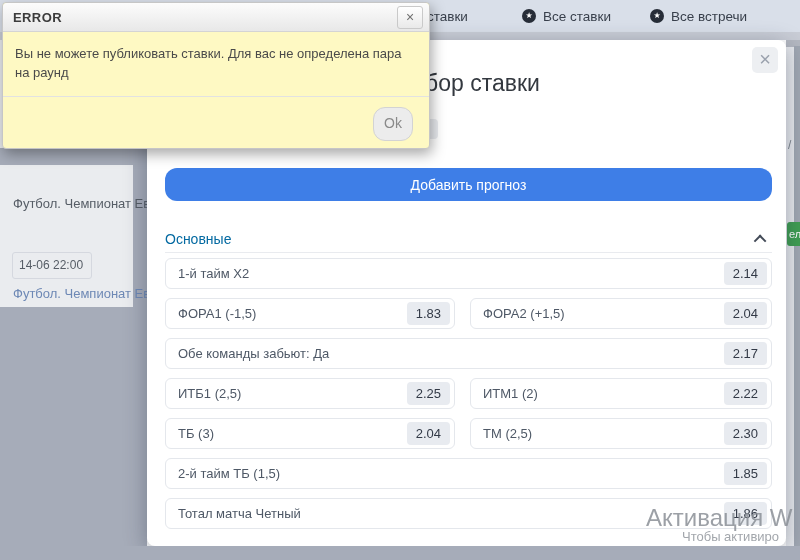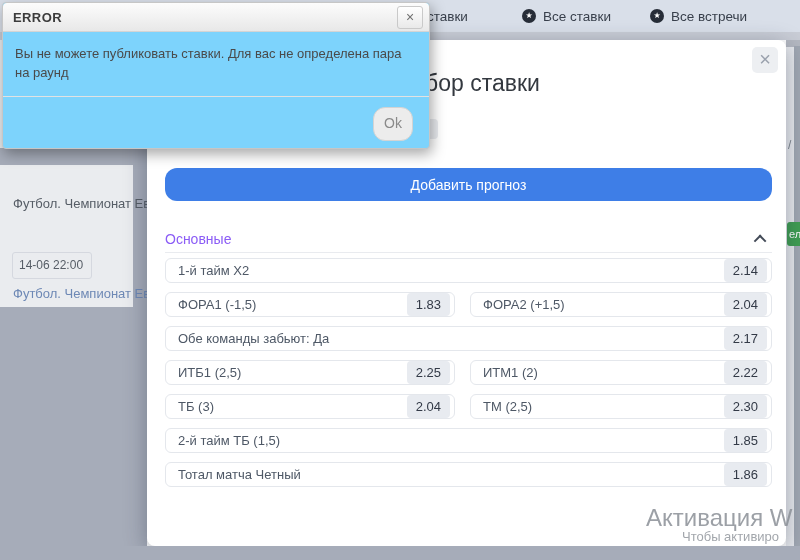--- a/index.html
+++ b/index.html
@@ -44,36 +44,36 @@
                cursor:pointer;}
   .modal-title{position:absolute;top:30px;left:0;width:100%;text-align:center;font-size:23px;
                color:#33383f;}
   .hidden-pill{position:absolute;top:79px;left:253px;width:38px;height:20px;background:#e9ebef;
                border-radius:4px;cursor:pointer;}
   .add-btn{position:absolute;top:128px;left:18px;width:607px;height:33px;background:#3e7ee7;
            border-radius:12px;color:#fff;font-size:14px;display:flex;align-items:center;
            justify-content:center;cursor:pointer;}
   .section-head{position:absolute;top:186px;left:18px;width:607px;height:26px;
                 border-bottom:1px solid #e9ebef;display:flex;align-items:center;font-size:14px;
-                color:#8b5cf6;cursor:pointer;gap:32px;}
+                color:#0369a1;cursor:pointer;gap:32px;}
   .chev{margin-left:auto;margin-right:6px;width:7px;height:7px;border-top:2px solid #434a57;
         border-left:2px solid #434a57;transform:rotate(45deg) translateY(2px);}
   .bets{position:absolute;top:218px;left:18px;width:607px;}
-  .bet-row{display:flex;gap:15px;margin-bottom:9px;height:25px;}
+  .bet-row{display:flex;gap:15px;margin-bottom:9px;height:31px;}
   .bet{display:flex;align-items:center;border:1px solid #e4e7ec;border-radius:6px;background:#fff;
        padding:0 4px 0 12px;box-sizing:border-box;cursor:pointer;}
   .bet.full{flex:1}
   .bet.half-l{width:290px}
   .bet.half-r{flex:1}
   .bet-label{font-size:13px;color:#4e5866;white-space:nowrap;}
   .bet-odds{margin-left:auto;background:#e8ebf0;border-radius:4px;padding:4px 9px;font-size:13px;
             color:#333a47;}
 
   
-  .error-dialog{position:absolute;left:2px;top:2px;width:426px;height:145px;background:#7dd3fc;
+  .error-dialog{position:absolute;left:2px;top:2px;width:426px;height:145px;background:#fef9c3;
                 border:1px solid #c6c6c6;border-radius:4px;box-shadow:2px 5px 14px rgba(0,0,0,.35);
                 z-index:20;}
   .ed-titlebar{height:28px;background:linear-gradient(#fcfcfc,#e8e8e8);
                border-bottom:1px solid #d4d4d4;border-radius:4px 4px 0 0;display:flex;
                align-items:center;padding:0 6px 0 10px;}
   .ed-title{font-size:13px;font-weight:bold;color:#3c3c3c;letter-spacing:.4px;}
   .ed-close{margin-left:auto;width:24px;height:21px;border:1px solid #c9c9c9;border-radius:3px;
             background:linear-gradient(#ffffff,#e9e9e9);color:#6f6f6f;font-size:14px;
             line-height:20px;text-align:center;cursor:pointer;}
   .ed-body{padding:12px 12px 0;font-size:13px;color:#4a4a4a;line-height:19px;width:402px;}

